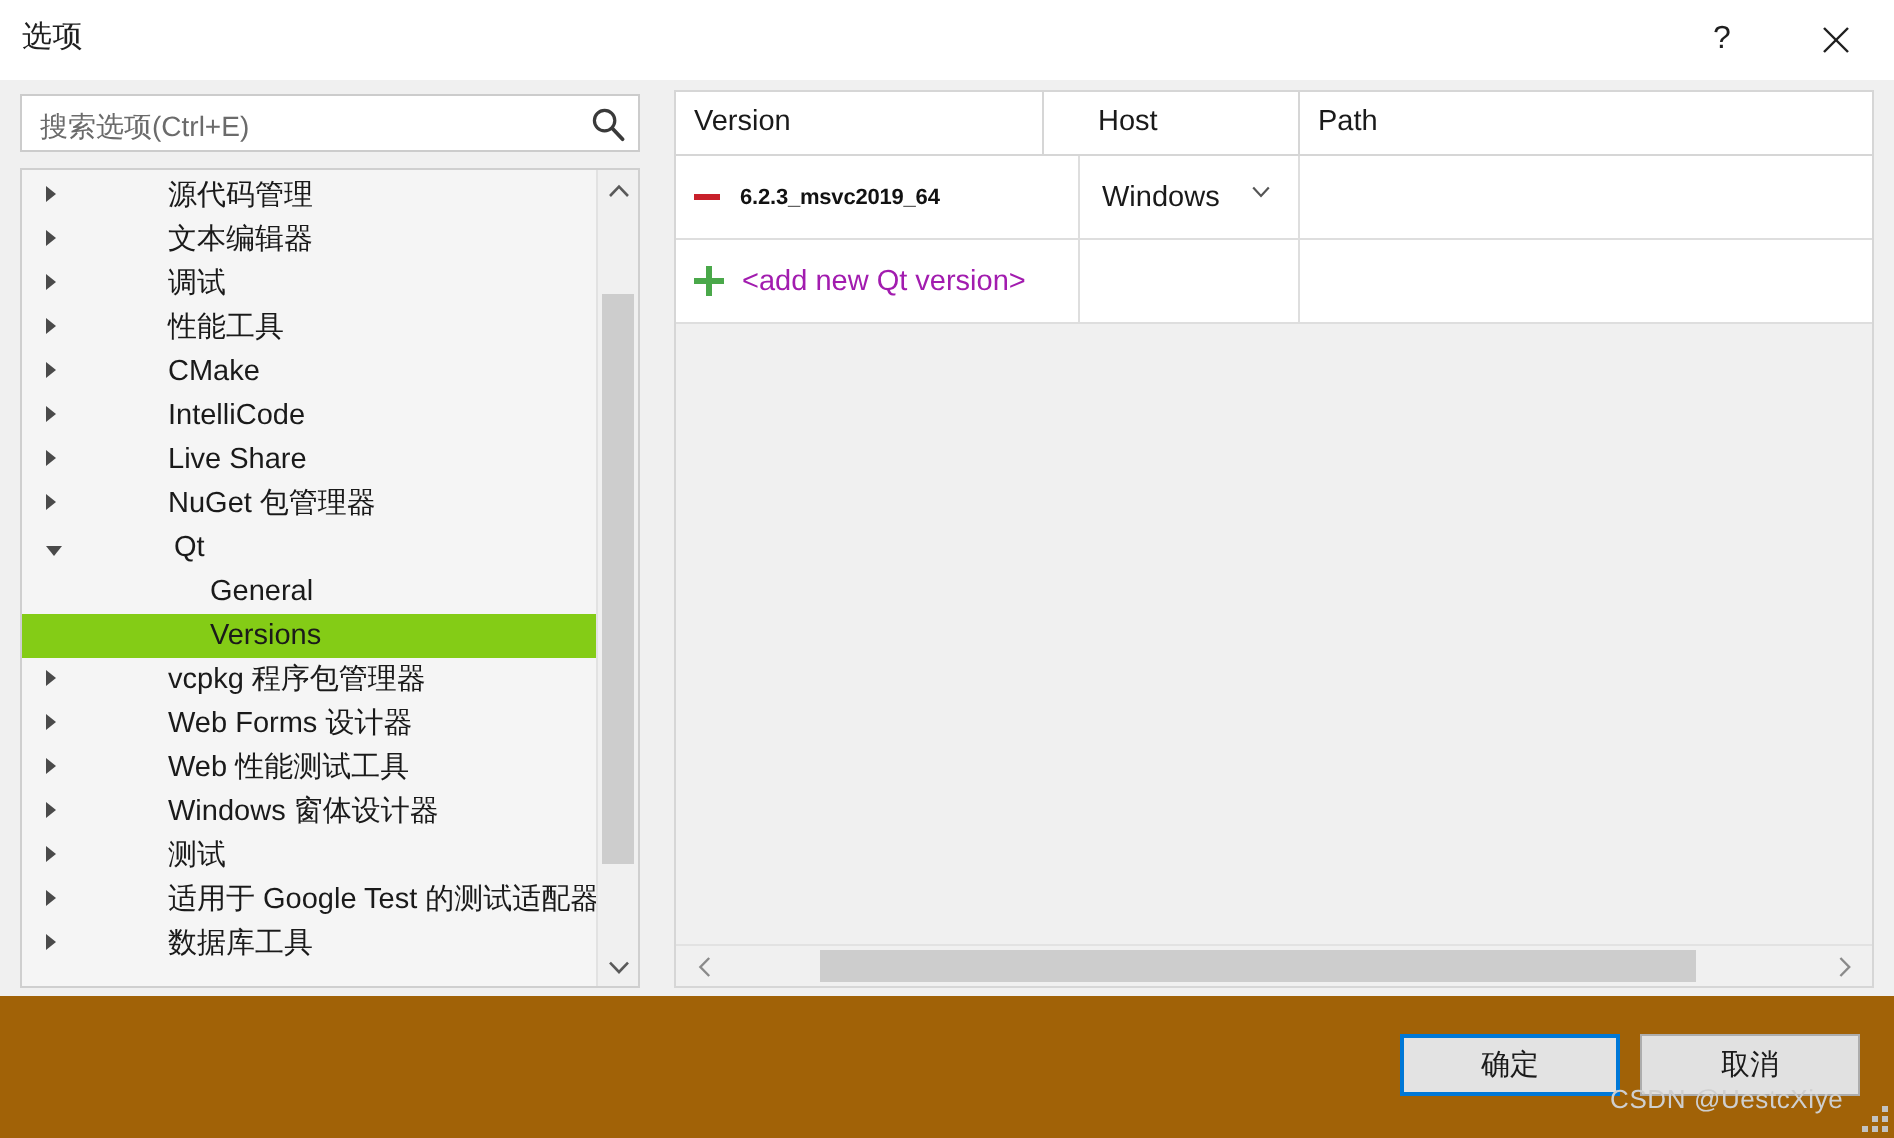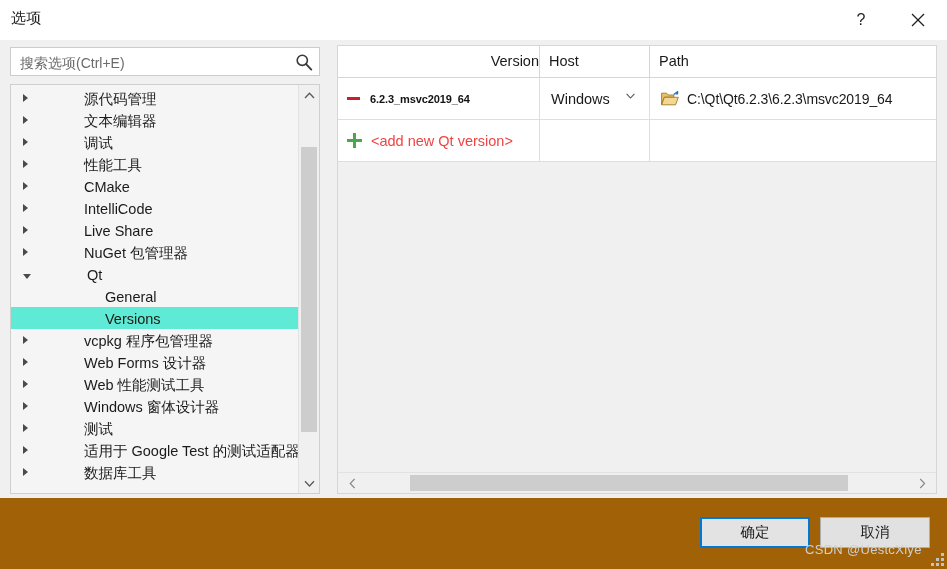--- a/index.html
+++ b/index.html
@@ -101,21 +101,21 @@
     height: 22px;
     line-height: 22px;
     font-size: 14.5px;
     color: #1a1a1a;
     white-space: nowrap;
     cursor: default;
     padding-left: 12px;
     box-sizing: border-box;
   }
   .tree-item.child { padding-left: 46px; }
-  .tree-item.sel { background: #5eead4; }
+  .tree-item.sel { background: #84cc16; }
   .arrow-closed {
     display: inline-block;
     width: 0; height: 0;
     border-left: 5px solid #4a4a4a;
     border-top: 4px solid transparent;
     border-bottom: 4px solid transparent;
     margin-right: 8px;
     vertical-align: middle;
     position: relative; top: -1px;
   }
@@ -175,21 +175,21 @@
     position: absolute; top: 0;
     height: 31px; line-height: 31px;
     font-size: 14.5px;
     color: #1a1a1a;
     padding-left: 9px;
     box-sizing: border-box;
     border-right: 1px solid #d6d6d6;
     cursor: default;
     white-space: nowrap;
   }
-  .gh-version { left: 0; width: 202px; text-align: right; }
+  .gh-version { left: 0; width: 184px; }
   .gh-host { left: 202px; width: 110px; }
   .gh-path { left: 312px; width: 286px; border-right: none; }
 
   .grid-row {
     position: absolute; left: 0;
     width: 598px; height: 42px;
     background: #ffffff;
     border-bottom: 1px solid #dedede;
     box-sizing: border-box;
   }
@@ -229,21 +229,21 @@
   .plus-icon::before { left: 0; top: 6px; width: 15px; height: 3px; }
   .plus-icon::after { top: 0; left: 6px; height: 15px; width: 3px; }
 
   .ver-name {
     font-weight: bold;
     font-size: 11px;
     color: #121212;
     letter-spacing: -0.1px;
   }
   .add-new {
-    color: #ef4444;
+    color: #a21caf;
     font-size: 14.5px;
   }
   .host-name { color: #1a1a1a; }
   .host-caret {
     position: absolute; right: 14px; top: 15px;
     color: #555;
     font-size: 10px;
     line-height: 10px;
   }
   .folder-icon {
@@ -405,29 +405,20 @@
         <div class="gc gc-version">
           <span class="minus-icon"></span>
           <span class="ver-name">6.2.3_msvc2019_64</span>
         </div>
         <div class="gc gc-host">
           <span class="host-name">Windows</span>
           <svg class="host-caret" width="9" height="6" viewBox="0 0 9 6">
             <polyline points="0.6,0.8 4.5,5 8.4,0.8" fill="none" stroke="#555" stroke-width="1.1"></polyline>
           </svg>
         </div>
-        <div class="gc gc-path">
-          <svg class="folder-icon" viewBox="0 0 18 15">
-            <path d="M0.6,13.6 L0.6,2.2 L5.6,2.2 L7.2,4.0 L12.8,4.0 L12.8,6.2 L3.3,6.2 L0.6,13.6 Z" fill="#e7c06a" stroke="#a07b20" stroke-width="0.9" stroke-linejoin="round"></path>
-            <path d="M3.4,6.3 L17.3,6.3 L14.6,13.8 L0.7,13.8 Z" fill="#f2d796" stroke="#a07b20" stroke-width="0.9" stroke-linejoin="round"></path>
-            <path d="M12.7,3.6 L16.6,0.6 L16.6,3.0" fill="none" stroke="#1b6fc4" stroke-width="1.2"></path>
-            <path d="M16.9,0.4 L16.9,3.4 L14.2,3.4 Z" fill="#1b6fc4"></path>
-          </svg>
-          <span class="path-text">C:\Qt\Qt6.2.3\6.2.3\msvc2019_64</span>
-        </div>
       </div>
 
       <div class="grid-row row-1">
         <div class="gc gc-version">
           <span class="plus-icon"></span>
           <span class="add-new">&lt;add new Qt version&gt;</span>
         </div>
         <div class="gc gc-host"></div>
         <div class="gc gc-path"></div>
       </div>

